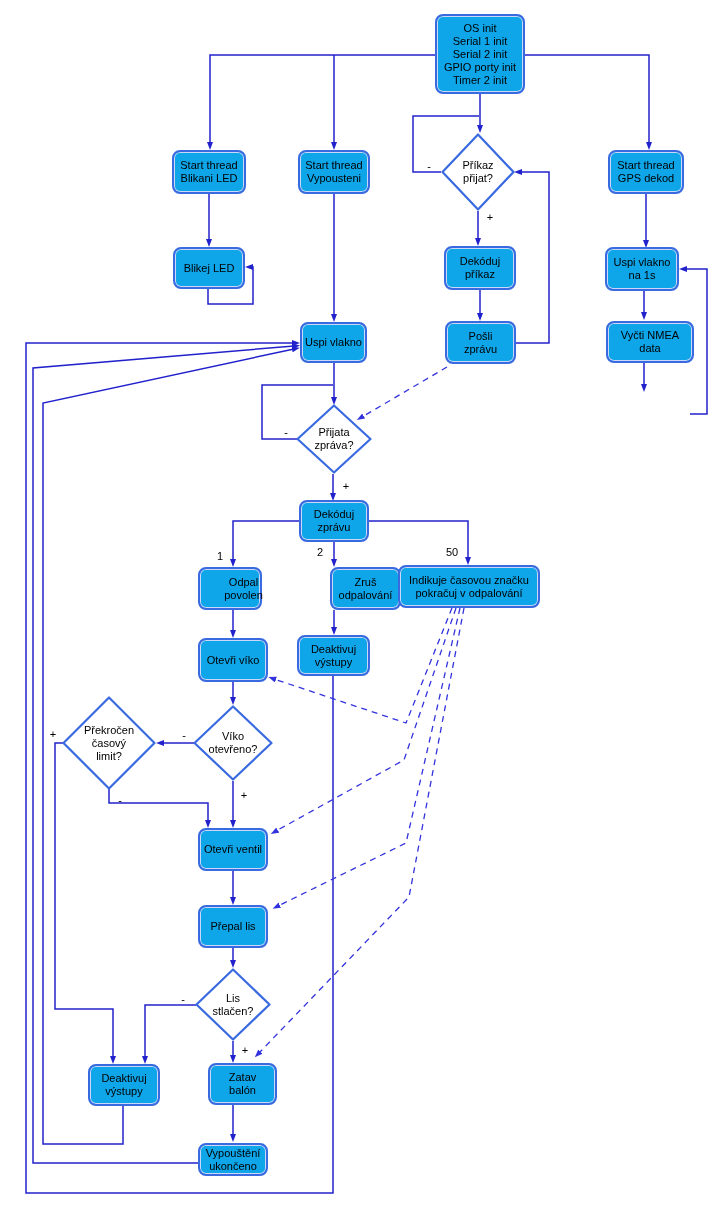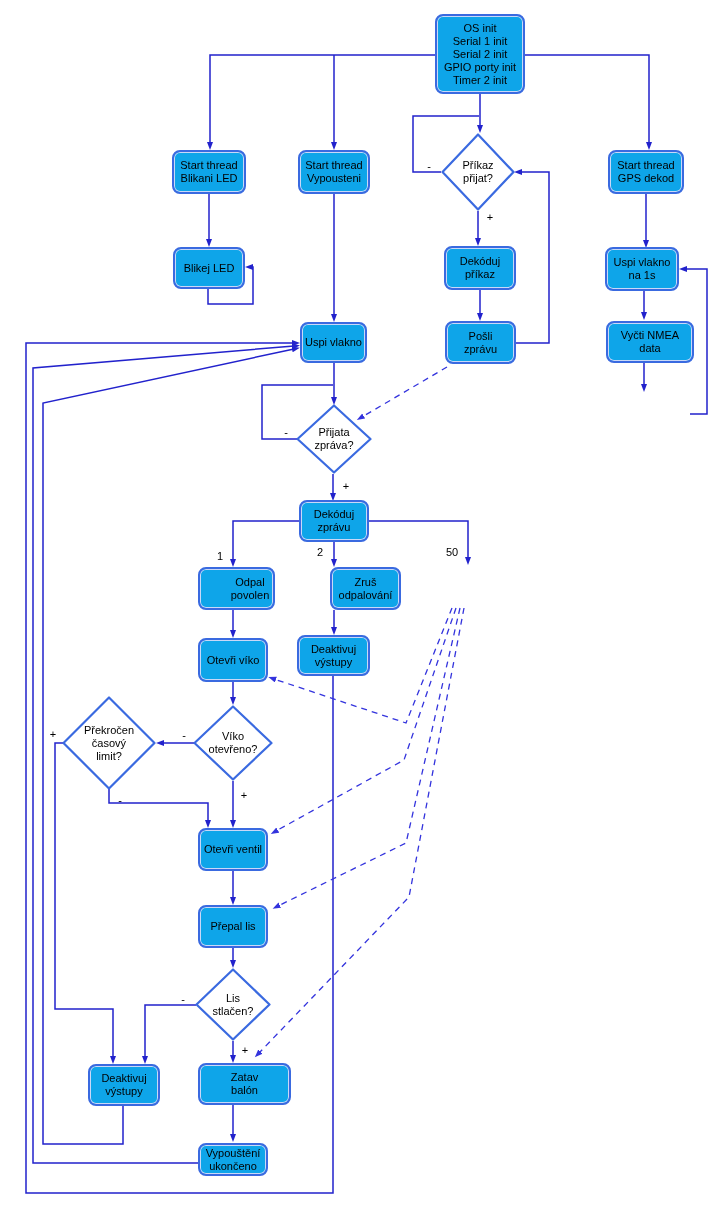--- a/index.html
+++ b/index.html
@@ -118,32 +118,34 @@
 příkaz</div>
   <div class="node" style="left:445px;top:321px;width:71px;height:43px;">Pošli
 zprávu</div>
   <div class="node" style="left:605px;top:247px;width:74px;height:44px;">Uspi vlakno
 na 1s</div>
   <div class="node" style="left:606px;top:321px;width:88px;height:42px;">Vyčti NMEA
 data</div>
   <div class="node" style="left:300px;top:322px;width:67px;height:41px;">Uspi vlakno</div>
   <div class="node" style="left:299px;top:500px;width:70px;height:42px;">Dekóduj
 zprávu</div>
-  <div class="node" style="left:198px;top:567px;width:77px;height:43px;padding-left:27px;">Odpal
+  <div class="node" style="left:198px;top:567px;width:64px;height:43px;padding-left:27px;">Odpal
 povolen</div>
   <div class="node" style="left:298px;top:567px;width:71px;height:43px;margin-left:32px;">Zruš
 odpalování</div>
+  <div class="node" style="left:398px;top:565px;width:142px;height:43px;">Indikuje časovou značku
+pokračuj v odpalování</div>
   <div class="node" style="left:297px;top:635px;width:73px;height:41px;">Deaktivuj
 výstupy</div>
   <div class="node" style="left:198px;top:638px;width:70px;height:44px;">Otevři víko</div>
   <div class="node" style="left:198px;top:828px;width:70px;height:43px;">Otevři ventil</div>
   <div class="node" style="left:198px;top:905px;width:70px;height:43px;">Přepal lis</div>
   <div class="node" style="left:88px;top:1064px;width:72px;height:42px;">Deaktivuj
 výstupy</div>
-  <div class="node" style="left:198px;top:1063px;width:93px;height:42px;">Zatav
+  <div class="node" style="left:208px;top:1063px;width:69px;height:42px;">Zatav
 balón</div>
   <div class="node" style="left:198px;top:1143px;width:70px;height:33px;">Vypouštění
 ukončeno</div>
 
   <div class="diamond" style="left:441px;top:133px;width:74px;height:78px;">
     <svg width="74" height="78" viewBox="0 0 74 78">
       <polygon points="37,1.5 72.5,39 37,76.5 1.5,39" fill="#ffffff" stroke="#3a6ae0" stroke-width="2.2" stroke-linejoin="round"></polygon>
     </svg>
     <span class="dlabel">Příkaz
 přijat?</span>

